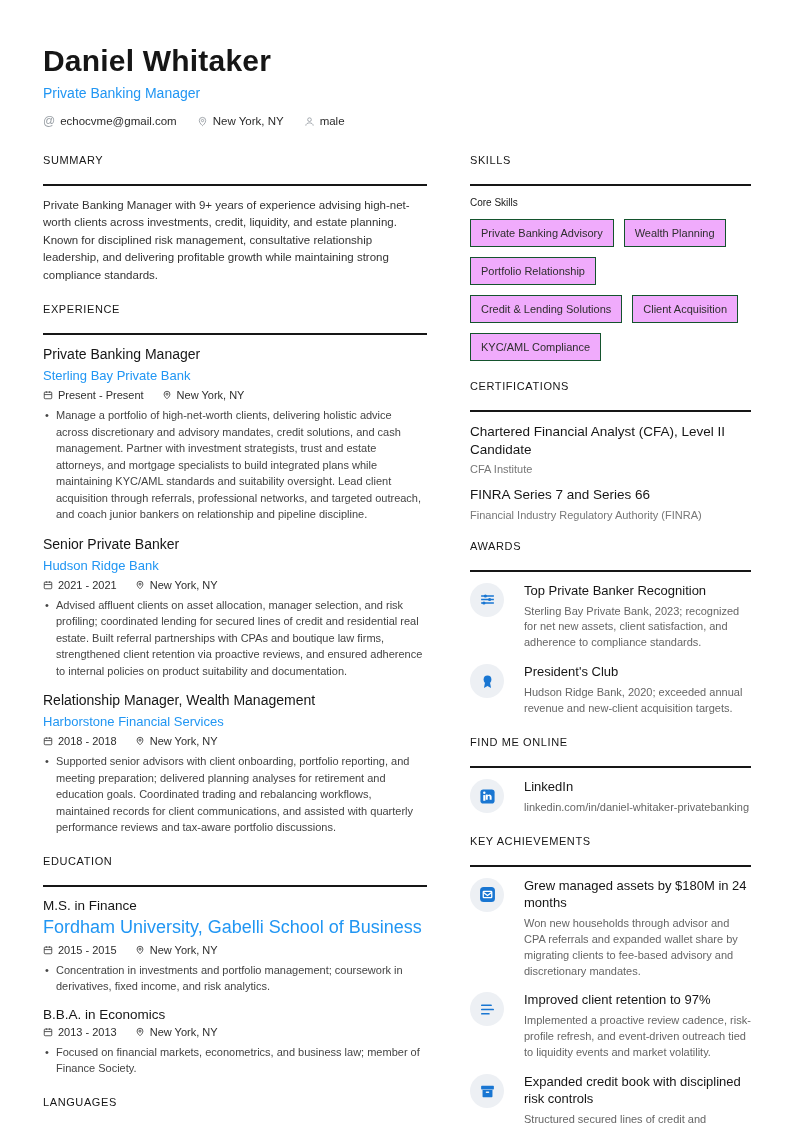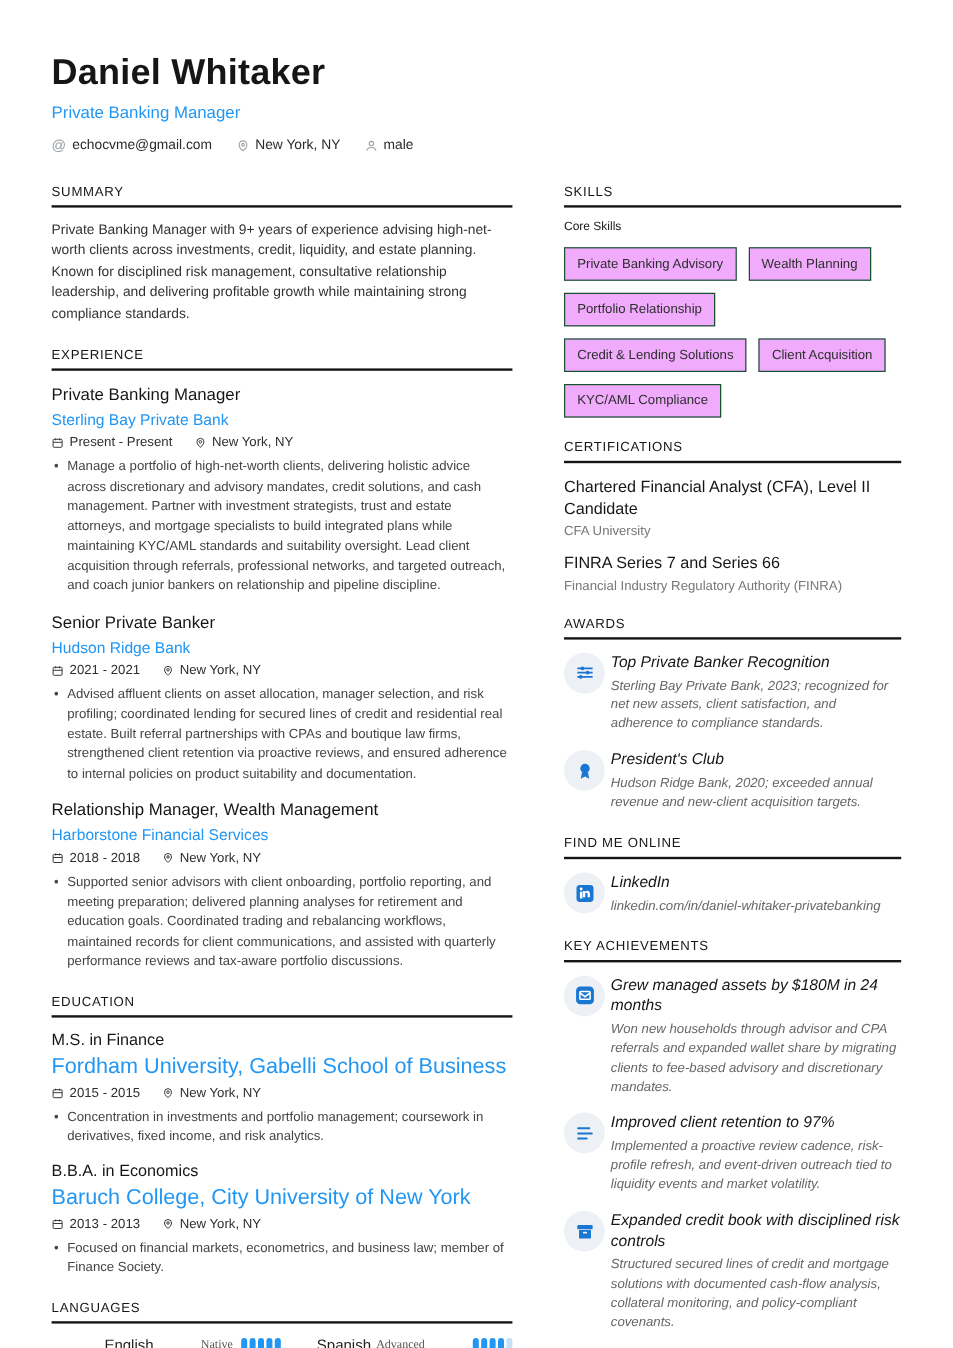--- a/index.html
+++ b/index.html
@@ -15,21 +15,21 @@
   .cicon{ color:#9aa0a6; display:inline-flex; align-items:center; }
   .cicon svg{ display:block; }
   .at-glyph{ font-size:12px; color:#9aa0a6; }
 
   
   .columns{ display:flex; gap:43px; margin-top:26px; flex:1 0 auto; align-items:flex-start; }
   .col-left{ width:384px; flex:none; }
   .col-right{ flex:1; min-width:0; }
 
   .section{ margin-bottom:19px; }
-  .section-heading{ font-size:11px; font-weight:500; letter-spacing:.6px; color:var(--ink); padding-bottom:5px; border-bottom:2px solid var(--ink); margin-bottom:11px; }
+  .section-heading{ font-size:11px; font-weight:500; letter-spacing:.6px; color:var(--ink); padding-bottom:18px; border-bottom:2px solid var(--ink); margin-bottom:11px; }
 
   .summary-text{ font-size:11.5px; line-height:1.52; color:#333; }
 
   .job{ margin-bottom:13px; }
   .job-title{ font-size:14px; color:var(--ink); margin-bottom:6px; }
   .job-company{ font-size:13px; color:var(--accent); margin-bottom:6px; cursor:pointer; }
   .meta-row{ display:flex; gap:18px; font-size:11px; color:#2e2e2e; }
   .meta{ display:flex; align-items:center; gap:5px; }
   .micon{ display:inline-flex; color:#3a3a3a; }
   .micon svg{ display:block; }
@@ -53,21 +53,21 @@
 
   
   .group-label{ font-size:10px; color:var(--ink); margin-bottom:11px; }
   .tags{ display:flex; flex-wrap:wrap; gap:10px; }
   .tag{ border:1px solid #14532d; padding:7px 10px; font-size:11px; color:#2e2e2e; background:#f0abfc; white-space:nowrap; }
 
   .cert{ margin-bottom:11px; }
   .cert-title{ font-size:13.5px; line-height:1.35; color:var(--ink); }
   .cert-issuer{ font-size:11px; color:#777; margin-top:4px; }
 
-  .icon-item{ display:flex; gap:5px; margin-bottom:13px;font-style:italic; }
+  .icon-item{ display:flex; gap:20px; margin-bottom:13px; }
   .icon-circle{ width:34px; height:34px; border-radius:50%; background:#edf0f4; flex:none; display:flex; align-items:center; justify-content:center; color:var(--icon-blue); }
   .icon-circle svg{ display:block; }
   .icon-item-body{ min-width:0; }
   .item-title{ font-size:13px; line-height:1.3; color:var(--ink); }
   .item-desc{ font-size:11px; line-height:1.45; color:#666; margin-top:4px; }
   .item-link{ font-size:11px; line-height:1.45; color:#666; margin-top:4px; cursor:pointer; word-break:break-all; }
 </style>
 </head>
 <body>
 
@@ -217,21 +217,20 @@
                   </svg>
                 </span>
                 <span>New York, NY</span>
               </span>
           </div>
           <div class="bullet">Concentration in investments and portfolio management; coursework in derivatives, fixed income, and risk analytics.</div>
         </div>
 
         <div class="edu">
           <div class="edu-degree">B.B.A. in Economics</div>
-          <div class="edu-school">Baruch College, City University of New York</div>
           <div class="meta-row">
             <span class="meta">
                 <span class="micon">
                   <svg width="10" height="10" viewBox="0 0 24 24" fill="none" stroke="currentColor" stroke-width="2">
                     <rect x="3" y="5" width="18" height="16" rx="2"></rect>
                     <path d="M16 3v4M8 3v4M3 11h18"></path>
                   </svg>
                 </span>
                 <span>2013 - 2013</span>
               </span>
@@ -295,21 +294,21 @@
           <span class="tag">Credit &amp; Lending Solutions</span>
           <span class="tag">Client Acquisition</span>
           <span class="tag">KYC/AML Compliance</span>
         </div>
       </div>
 
       <div class="section">
         <div class="section-heading">CERTIFICATIONS</div>
         <div class="cert">
           <div class="cert-title">Chartered Financial Analyst (CFA), Level II Candidate</div>
-          <div class="cert-issuer">CFA University</div>
+          <div class="cert-issuer">CFA Institute</div>
         </div>
         <div class="cert">
           <div class="cert-title">FINRA Series 7 and Series 66</div>
           <div class="cert-issuer">Financial Industry Regulatory Authority (FINRA)</div>
         </div>
       </div>
 
       <div class="section">
         <div class="section-heading">AWARDS</div>
 

